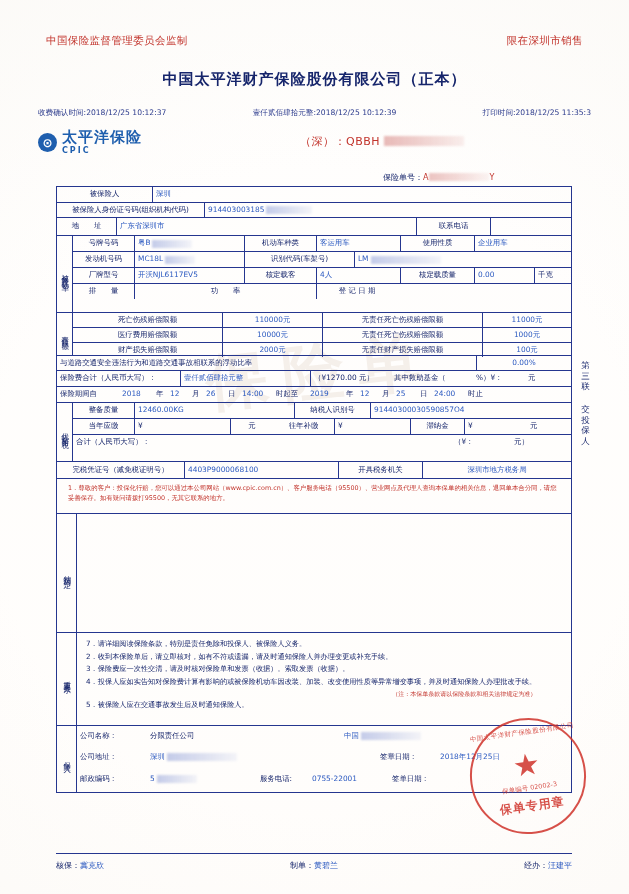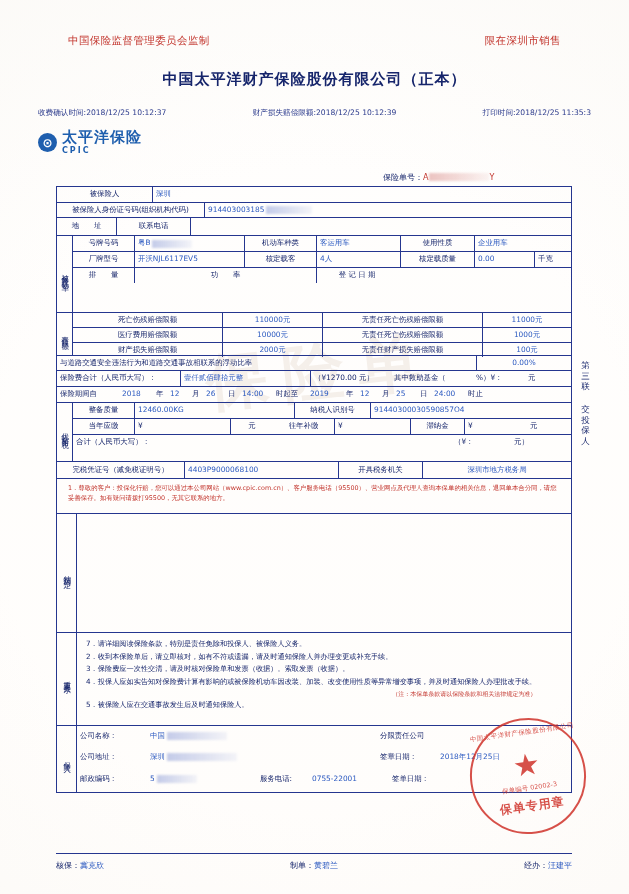--- a/index.html
+++ b/index.html
@@ -14,21 +14,21 @@
   }
   .page{
     position:absolute;inset:0;
     background:
       radial-gradient(circle at 50% 55%, rgba(255,255,255,0) 55%, rgba(250,248,244,0.6) 100%),
       linear-gradient(180deg,#fffefd 0%, #fffdfb 100%);
   }
   .hdr-top{
     position:absolute;top:34px;left:0;width:629px;
     display:flex;justify-content:space-between;
-    padding:0 68px;box-sizing:border-box;
+    padding:0 46px;box-sizing:border-box;
     color:#c2342c;font-size:10.5px;letter-spacing:.4px;
   }
   .title{
     position:absolute;top:70px;left:0;width:629px;text-align:center;
     font-size:15px;font-weight:bold;color:#16256b;letter-spacing:1px;
   }
   .time-row{
     position:absolute;top:108px;left:0;width:629px;
     padding:0 38px;box-sizing:border-box;
     display:flex;justify-content:space-between;
@@ -155,32 +155,33 @@
 
   <div class="hdr-top">
     <span>中国保险监督管理委员会监制</span>
     <span>限在深圳市销售</span>
   </div>
 
   <div class="title">中国太平洋财产保险股份有限公司（正本）</div>
 
   <div class="time-row">
     <span><span>收费确认时间:</span><span>2018/12/25 10:12:37</span></span>
-    <span><span>财产损失赔偿限额:</span><span>2018/12/25 10:12:39</span></span>
+    <span><span>壹仟贰佰肆拾元整:</span><span>2018/12/25 10:12:39</span></span>
     <span><span>打印时间:</span><span>2018/12/25 11:35:3</span></span>
   </div>
 
   <div class="brandrow">
     <div class="logo-circle">⊙</div>
     <div>
       <div class="logo-cn">太平洋保险</div>
       <div class="logo-en">CPIC</div>
     </div>
   </div>
 
+  <div class="qbbh"><span>（深）：QBBH</span><span class="blur"></span></div>
 
   <div class="policyno">
     <span>保险单号：</span><span class="v">A</span><span class="blur"></span><span class="v">Y</span>
   </div>
 
   <div class="tbl">
 
     <div class="row" style="height:15px">
       <div class="c lbl ctr" style="width:96px">被保险人</div>
       <div class="c hand" style="width:418px">深圳</div>
@@ -189,37 +190,50 @@
     <div class="row" style="height:14px">
       <div class="c lbl ctr" style="width:148px">被保险人身份证号码(组织机构代码)</div>
       <div class="c hand" style="width:366px">
           <span>914403003185</span>
           <span class="blurtxt"></span>
         </div>
     </div>
 
     <div class="row" style="height:17px">
       <div class="c lbl ctr" style="width:60px">地　　址</div>
+      <div class="c hand" style="width:300px">广东省深圳市</div>
       <div class="c lbl ctr" style="width:74px">联系电话</div>
       <div class="c" style="width:80px"></div>
     </div>
 
     <div class="row" style="height:76px;border-bottom:1px solid #25368f">
       <div class="c sidecap" style="width:16px">被保险机动车</div>
       <div style="width:498px">
         <div class="row" style="height:15px">
           <div class="c lbl ctr" style="width:62px">号牌号码</div>
           <div class="c hand" style="width:110px">
               <span>粤B</span>
               <span class="blurtxt" style="width:40px"></span>
             </div>
           <div class="c lbl ctr" style="width:72px">机动车种类</div>
           <div class="c hand" style="width:84px">客运用车</div>
           <div class="c lbl ctr" style="width:74px">使用性质</div>
           <div class="c hand" style="width:96px;border-right:none">企业用车</div>
+        </div>
+        <div class="row" style="height:15px">
+          <div class="c lbl ctr" style="width:62px">发动机号码</div>
+          <div class="c hand" style="width:110px">
+              <span>MC18L</span>
+              <span class="blurtxt" style="width:30px"></span>
+            </div>
+          <div class="c lbl ctr" style="width:110px">识别代码(车架号)</div>
+          <div class="c hand" style="width:216px;border-right:none">
+              <span>LM</span>
+              <span class="blurtxt" style="width:70px"></span>
+            </div>
         </div>
         <div class="row" style="height:15px">
           <div class="c lbl ctr" style="width:62px">厂牌型号</div>
           <div class="c hand" style="width:110px">开沃NJL6117EV5</div>
           <div class="c lbl ctr" style="width:72px">核定载客</div>
           <div class="c hand" style="width:84px">4人</div>
           <div class="c lbl ctr" style="width:74px">核定载质量</div>
           <div class="c hand" style="width:60px">0.00</div>
           <div class="c lbl" style="width:36px;border-right:none">千克</div>
         </div>
@@ -348,25 +362,25 @@
           <div>5．被保险人应在交通事故发生后及时通知保险人。</div>
         </div>
       </div>
     </div>
 
     <div class="row" style="height:66px;border-bottom:none">
       <div class="c sidecap" style="width:20px">保险人</div>
       <div style="width:494px">
         <div class="row" style="height:20px;border-bottom:none">
           <div class="c lbl" style="width:70px;border-right:none">公司名称：</div>
+          <div class="c lbl" style="width:194px;border-right:none">分限责任公司</div>
           <div class="c hand" style="width:230px;border-right:none">
               <span>中国</span>
               <span class="blurtxt" style="width:60px"></span>
             </div>
-          <div class="c lbl" style="width:194px;border-right:none">分限责任公司</div>
         </div>
         <div class="row" style="height:22px;border-bottom:none">
           <div class="c lbl" style="width:70px;border-right:none">公司地址：</div>
           <div class="c hand" style="width:230px;border-right:none">
               <span>深圳</span>
               <span class="blurtxt" style="width:70px"></span>
             </div>
           <div class="c lbl" style="width:60px;border-right:none">签章日期：</div>
           <div class="c hand" style="width:134px;border-right:none">2018年12月25日</div>
         </div>

